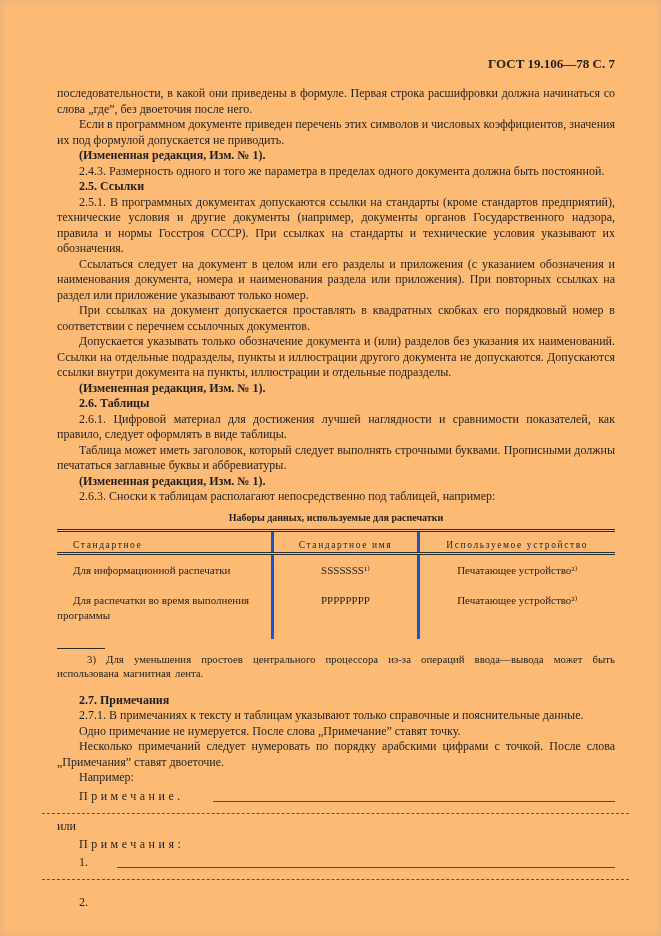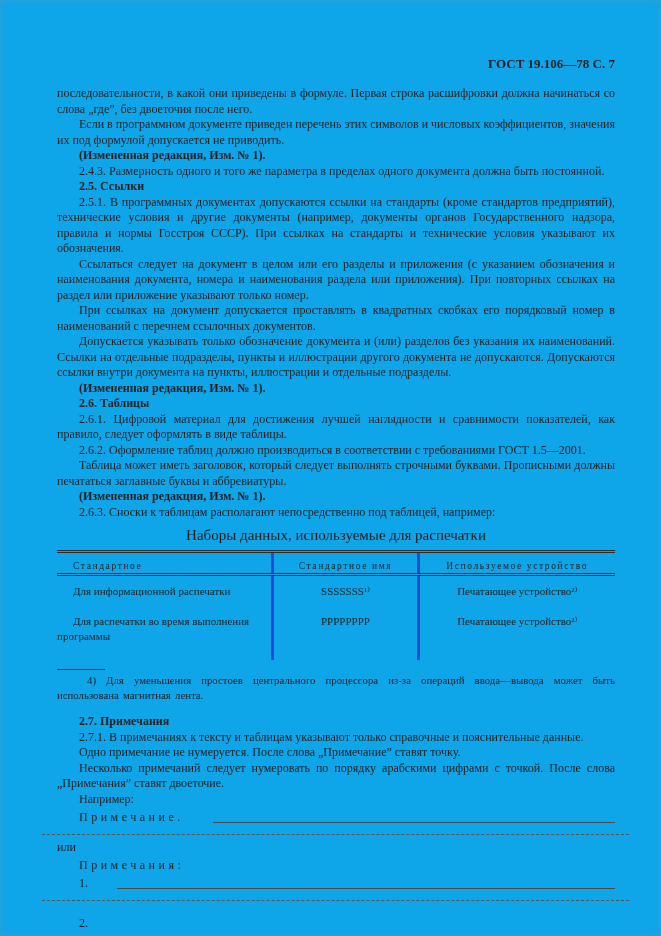--- a/index.html
+++ b/index.html
@@ -7,21 +7,21 @@
     padding: 0;
     width: 661px;
     height: 936px;
     background: #f8f8f7;
     overflow: hidden;
   }
   .page {
     position: relative;
     width: 661px;
     height: 936px;
-    background: #0ea5e9;
+    background: #fdba74;
     box-shadow: inset 0 0 6px rgba(150,150,150,.35);
     font-family: "Liberation Serif", "DejaVu Serif", serif;
     color: #1f1f1f;
     box-sizing: border-box;
     padding: 56px 46px 0 57px;
   }
   .doc-header {
     text-align: right;
     font-weight: bold;
     font-size: 13px;
@@ -31,22 +31,22 @@
     margin: 0;
     font-size: 12px;
     line-height: 15.5px;
     text-align: justify;
   }
   .indent { text-indent: 22px; }
   .no-indent { text-indent: 0; }
   .bold { font-weight: bold; }
   .table-title {
     text-align: center;
-    font-weight: normal;
-    font-size: 15px;
+    font-weight: bold;
+    font-size: 10px;
     margin: 7px 0 6px 0;
   }
   table.gost {
     width: 100%;
     border-collapse: collapse;
     border-top: 3px double #2b2b2b;
   }
   table.gost th {
     font-weight: normal;
     font-size: 9.5px;
@@ -113,26 +113,25 @@
 
   <p class="doc-header">ГОСТ 19.106—78 С. 7</p>
 
   <p class="para no-indent">последовательности, в какой они приведены в формуле. Первая строка расшифровки должна начинаться со слова „где”, без двоеточия после него.</p>
   <p class="para indent">Если в программном документе приведен перечень этих символов и числовых коэффициентов, значения их под формулой допускается не приводить.</p>
   <p class="para indent bold">(Измененная редакция, Изм. № 1).</p>
   <p class="para indent">2.4.3. Размерность одного и того же параметра в пределах одного документа должна быть постоянной.</p>
   <p class="para indent bold">2.5. Ссылки</p>
   <p class="para indent">2.5.1. В программных документах допускаются ссылки на стандарты (кроме стандартов предприятий), технические условия и другие документы (например, документы органов Государственного надзора, правила и нормы Госстроя СССР). При ссылках на стандарты и технические условия указывают их обозначения.</p>
   <p class="para indent">Ссылаться следует на документ в целом или его разделы и приложения (с указанием обозначения и наименования документа, номера и наименования раздела или приложения). При повторных ссылках на раздел или приложение указывают только номер.</p>
-  <p class="para indent">При ссылках на документ допускается проставлять в квадратных скобках его порядковый номер в наименований с перечнем ссылочных документов.</p>
+  <p class="para indent">При ссылках на документ допускается проставлять в квадратных скобках его порядковый номер в соответствии с перечнем ссылочных документов.</p>
   <p class="para indent">Допускается указывать только обозначение документа и (или) разделов без указания их наименований. Ссылки на отдельные подразделы, пункты и иллюстрации другого документа не допускаются. Допускаются ссылки внутри документа на пункты, иллюстрации и отдельные подразделы.</p>
   <p class="para indent bold">(Измененная редакция, Изм. № 1).</p>
   <p class="para indent bold">2.6. Таблицы</p>
   <p class="para indent">2.6.1. Цифровой материал для достижения лучшей наглядности и сравнимости показателей, как правило, следует оформлять в виде таблицы.</p>
-  <p class="para indent">2.6.2. Оформление таблиц должно производиться в соответствии с требованиями ГОСТ 1.5—2001.</p>
   <p class="para indent">Таблица может иметь заголовок, который следует выполнять строчными буквами. Прописными должны печататься заглавные буквы и аббревиатуры.</p>
   <p class="para indent bold">(Измененная редакция, Изм. № 1).</p>
   <p class="para indent">2.6.3. Сноски к таблицам располагают непосредственно под таблицей, например:</p>
 
   <div class="table-title">Наборы данных, используемые для распечатки</div>
 
   <table class="gost">
     <thead>
       <tr>
         <th class="c1">Стандартное</th>
@@ -148,21 +147,21 @@
       </tr>
       <tr class="r2">
         <td class="c1">Для распечатки во время выполнения программы</td>
         <td class="c2">PPPPPPPP</td>
         <td class="c3">Печатающее устройство²⁾</td>
       </tr>
     </tbody>
   </table>
 
   <div class="fn-rule"></div>
-  <p class="footnote">4) Для уменьшения простоев центрального процессора из-за операций ввода—вывода может быть использована магнитная лента.</p>
+  <p class="footnote">3) Для уменьшения простоев центрального процессора из-за операций ввода—вывода может быть использована магнитная лента.</p>
 
   <p class="para indent bold sec-head">2.7. Примечания</p>
   <p class="para indent">2.7.1. В примечаниях к тексту и таблицам указывают только справочные и пояснительные данные.</p>
   <p class="para indent">Одно примечание не нумеруется. После слова „Примечание” ставят точку.</p>
   <p class="para indent">Несколько примечаний следует нумеровать по порядку арабскими цифрами с точкой. После слова „Примечания” ставят двоеточие.</p>
   <p class="para indent">Например:</p>
 
   <div class="note-line">
     <span class="spaced">Примечание.</span>
     <span class="fill-line"></span>

